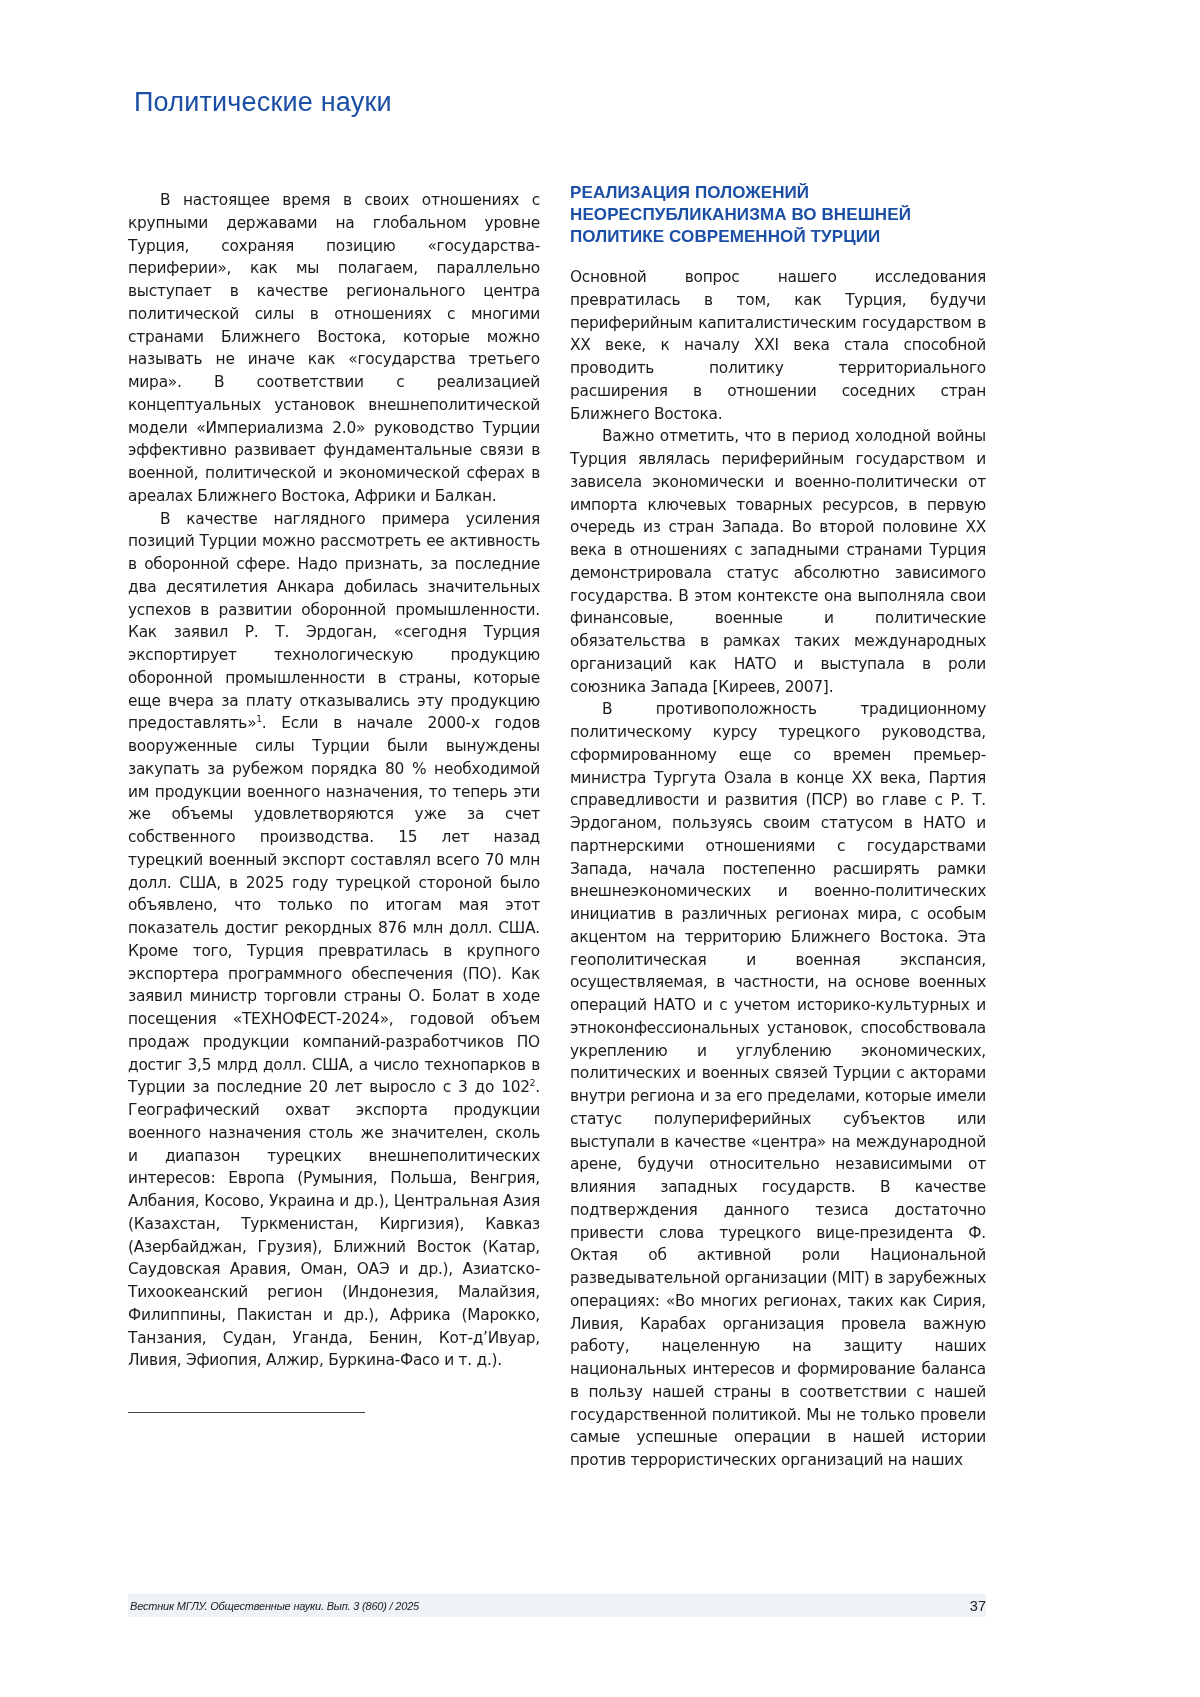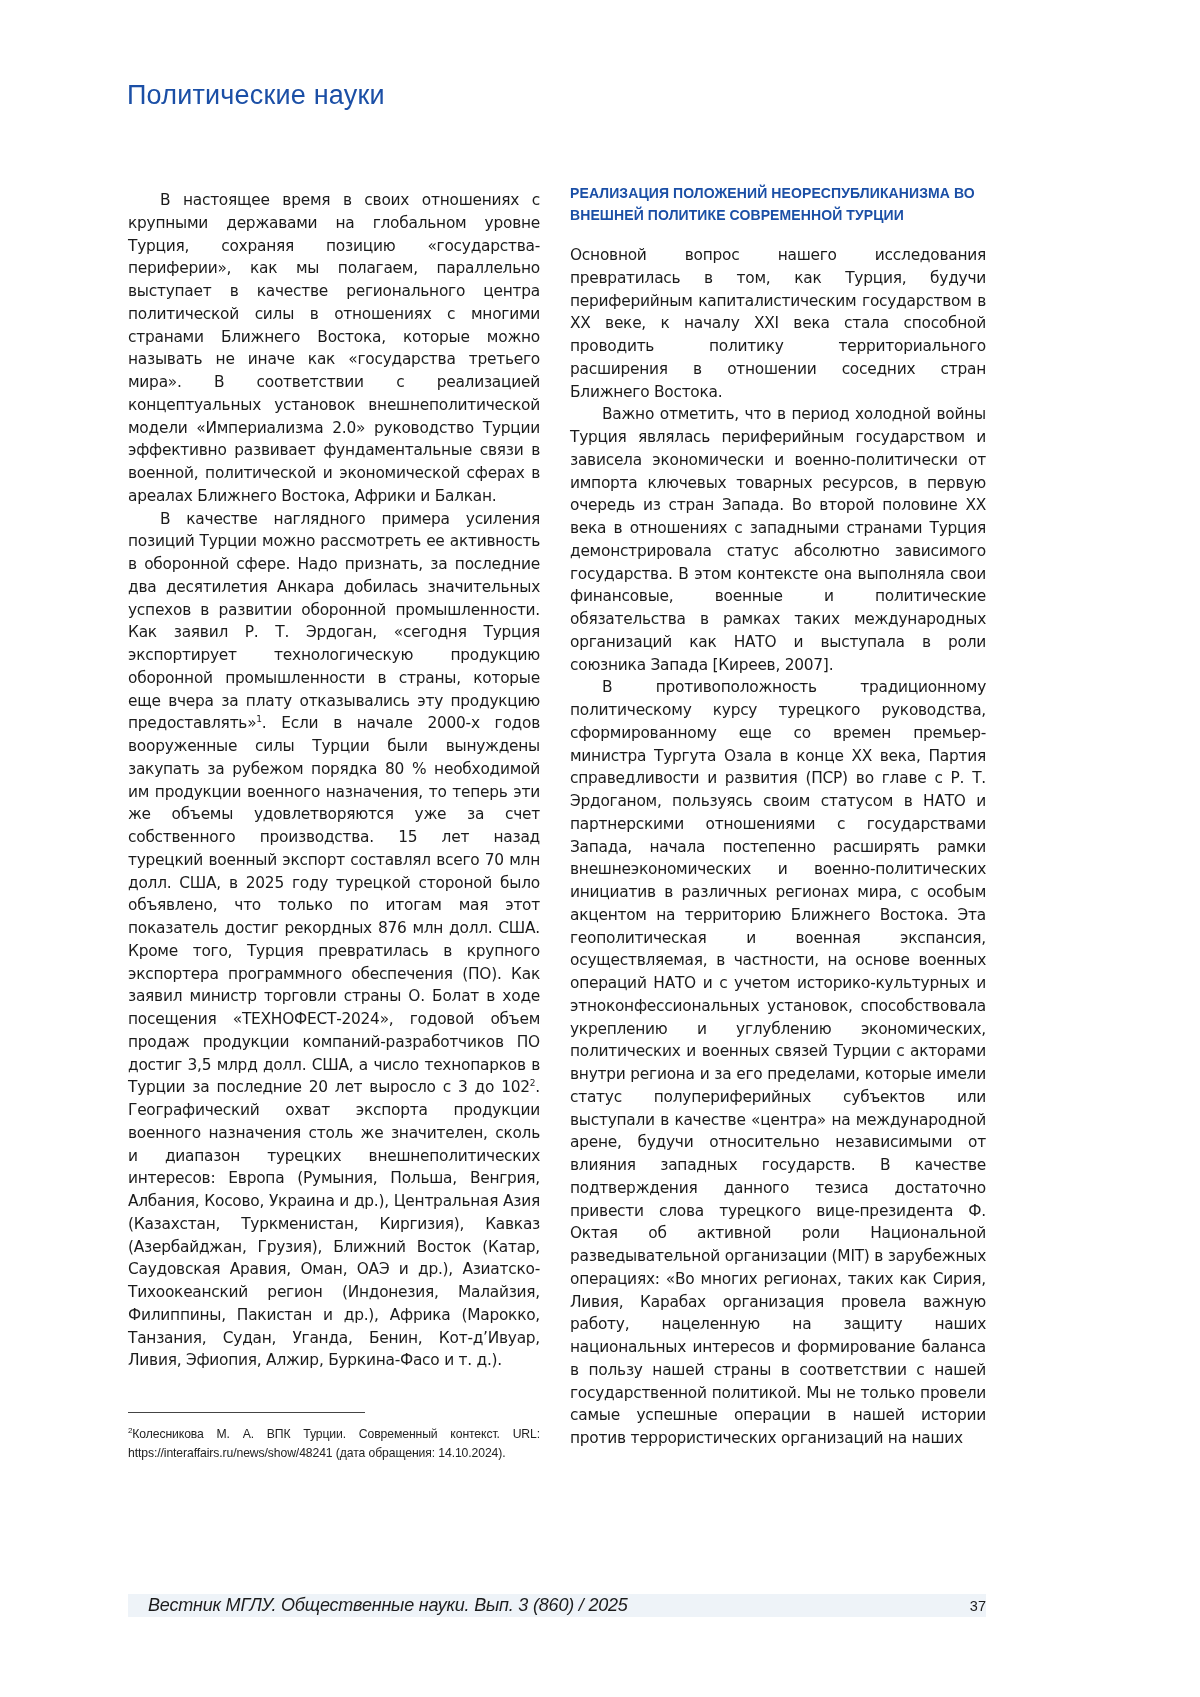--- a/index.html
+++ b/index.html
@@ -1,40 +1,40 @@
 <!DOCTYPE html>
 <html><head>
 <meta charset="utf-8">
 <style>
   html, body { margin: 0; padding: 0; background: #ffffff; }
   body { width: 1200px; height: 1697px; position: relative; overflow: hidden;
          font-family: "DejaVu Sans", "Liberation Sans", sans-serif; color: #1b1b1b; }
-  .section-title { position: absolute; left: 127px; top: 80px; margin: 0;
+  .section-title { position: absolute; left: 127px; top: 80px; margin: 7px;
          font-family: "Liberation Sans", sans-serif; font-weight: normal;
          font-size: 27px; color: #1b4fa6; letter-spacing: 0.2px; }
   .col { position: absolute; top: 181px; width: 412px; }
   .col.left { left: 128px; margin-top: 8px; }
   .col.right { left: 570px; width: 416px; }
   .col p { margin: 0; font-size: 15.4px; line-height: 22.75px; text-align: justify;
            hyphens: manual; letter-spacing: -0.25px; word-spacing: 0px; }
   .col p.indent { text-indent: 32px; }
   sup { font-size: 9px; line-height: 0; vertical-align: super; }
   .article-heading { margin: 0 0 18px 0; font-family: "Liberation Sans", sans-serif;
-         font-weight: bold; font-size: 14px; line-height: 22px; color: #1b4fa6;
+         font-weight: bold; font-size: 17px; line-height: 22px; color: #1b4fa6;
          text-transform: uppercase; letter-spacing: 0.1px; padding-top: 1px; }
   .footnote-rule { position: absolute; left: 128px; top: 1412px; width: 237px;
          height: 0; border-top: 1.2px solid #444; }
   .footnotes { position: absolute; left: 128px; top: 1425px; width: 412px; }
   .footnotes p { margin: 0 0 4px 0; font-family: "Liberation Sans", sans-serif;
          font-size: 12.2px; line-height: 18.5px; color: #222; text-align: justify; letter-spacing: -0.1px; }
   .footnotes sup { font-size: 8px; }
   .footer-bar { position: absolute; left: 128px; top: 1594px; width: 858px; height: 23px;
          background: #eef3f8; display: flex; align-items: center; justify-content: space-between; }
   .footer-journal { font-family: "Liberation Sans", sans-serif; font-style: italic;
-         font-size: 18px; color: #1b1b1b; padding-left: 20px; letter-spacing: -0.2px; }
+         font-size: 11px; color: #1b1b1b; padding-left: 2px; letter-spacing: -0.2px; }
   .footer-page { font-family: "Liberation Sans", sans-serif; font-size: 14.5px; color: #1b1b1b; }
 </style>
 </head>
 <body>
 
 <h1 class="section-title">Политические науки</h1>
 
 <div class="col left">
   <p class="indent">В настоящее время в своих отношениях с крупными державами на глобальном уровне Турция, сохраняя позицию «государства-периферии», как мы полагаем, параллельно выступает в качестве регионального центра политической силы в отношениях с многими странами Ближнего Востока, которые можно называть не иначе как «государства третьего мира». В соответствии с реализацией концептуальных установок внешнеполитической модели «Империализма 2.0» руководство Турции эффективно развивает фундаментальные связи в военной, политической и экономической сферах в ареалах Ближнего Востока, Африки и Балкан.</p>
   <p class="indent"><span>В качестве наглядного примера усиления позиций Турции можно рассмотреть ее активность в оборонной сфере. Надо признать, за последние два десятилетия Анкара добилась значительных успехов в развитии оборонной промышленности. Как заявил Р. Т. Эрдоган, «сегодня Турция экспортирует технологическую продукцию оборонной промышленности в страны, которые еще вчера за плату отказывались эту продукцию предоставлять»</span><sup>1</sup><span>.</span> <span>Если в начале 2000-х годов вооруженные силы Турции были вынуждены закупать за рубежом порядка 80 % необходимой им продукции военного назначения, то теперь эти же объемы удовлетворяются уже за счет собственного производства. 15 лет назад турецкий военный экспорт составлял всего 70 млн долл. США, в 2025 году турецкой стороной было объявлено, что только по итогам мая этот показатель достиг рекордных 876 млн долл. США. Кроме того, Турция превратилась в крупного экспортера программного обеспечения (ПО). Как заявил министр торговли страны О. Болат в ходе посещения «ТЕХНОФЕСТ-2024», годовой объем продаж продукции компаний-разработчиков ПО достиг 3,5 млрд долл. США, а число технопарков в Турции за последние 20 лет выросло с 3 до 102</span><sup>2</sup><span>.</span> <span>Географический охват экспорта продукции военного назначения столь же значителен, сколь и диапазон турецких внешнеполитических интересов: Европа (Румыния, Польша, Венгрия, Албания, Косово, Украина и др.), Центральная Азия (Казахстан, Туркменистан, Киргизия), Кавказ (Азербайджан, Грузия), Ближний Восток (Катар, Саудовская Аравия, Оман, ОАЭ и др.), Азиатско-Тихоокеанский регион (Индонезия, Малайзия, Филиппины, Пакистан и др.), Африка (Марокко, Танзания, Судан, Уганда, Бенин, Кот-д’Ивуар, Ливия, Эфиопия, Алжир, Буркина-Фасо и т. д.).</span></p>
@@ -43,19 +43,18 @@
 <div class="col right">
   <h2 class="article-heading">Реализация положений неореспубликанизма во внешней политике современной Турции</h2>
   <p>Основной вопрос нашего исследования превратилась в том, как Турция, будучи периферийным капиталистическим государством в XX веке, к началу XXI века стала способной проводить политику территориального расширения в отношении соседних стран Ближнего Востока.</p>
   <p class="indent">Важно отметить, что в период холодной войны Турция являлась периферийным государством и зависела экономически и военно-политически от импорта ключевых товарных ресурсов, в первую очередь из стран Запада. Во второй половине XX века в отношениях с западными странами Турция демонстрировала статус абсолютно зависимого государства. В этом контексте она выполняла свои финансовые, военные и политические обязательства в рамках таких международных организаций как НАТО и выступала в роли союзника Запада [Киреев, 2007].</p>
   <p class="indent">В противоположность традиционному политическому курсу турецкого руководства, сформированному еще со времен премьер-министра Тургута Озала в конце XX века, Партия справедливости и развития (ПСР) во главе с Р. Т. Эрдоганом, пользуясь своим статусом в НАТО и партнерскими отношениями с государствами Запада, начала постепенно расширять рамки внешнеэкономических и военно-политических инициатив в различных регионах мира, с особым акцентом на территорию Ближнего Востока. Эта геополитическая и военная экспансия, осуществляемая, в частности, на основе военных операций НАТО и с учетом историко-культурных и этноконфессиональных установок, способствовала укреплению и углублению экономических, политических и военных связей Турции с акторами внутри региона и за его пределами, которые имели статус полупериферийных субъектов или выступали в качестве «центра» на международной арене, будучи относительно независимыми от влияния западных государств. В качестве подтверждения данного тезиса достаточно привести слова турецкого вице-президента Ф. Октая об активной роли Национальной разведывательной организации (MIT) в зарубежных операциях: «Во многих регионах, таких как Сирия, Ливия, Карабах организация провела важную работу, нацеленную на защиту наших национальных интересов и формирование баланса в пользу нашей страны в соответствии с нашей государственной политикой. Мы не только провели самые успешные операции в нашей истории против террористических организаций на наших</p>
 </div>
 
 <div class="footnote-rule"></div>
 
 <div class="footnotes">
-  <p><sup>2</sup><span>Колесникова М. А. ВПК Турции. Современный контекст. URL: https://interaffairs.ru/news/show/48241 (дата обращения: 14.10.2024).</span></p>
 </div>
 
 <div class="footer-bar">
   <span class="footer-journal">Вестник МГЛУ. Общественные науки. Вып. 3 (860) / 2025</span>
   <span class="footer-page">37</span>
 </div>
 
 </body></html>

